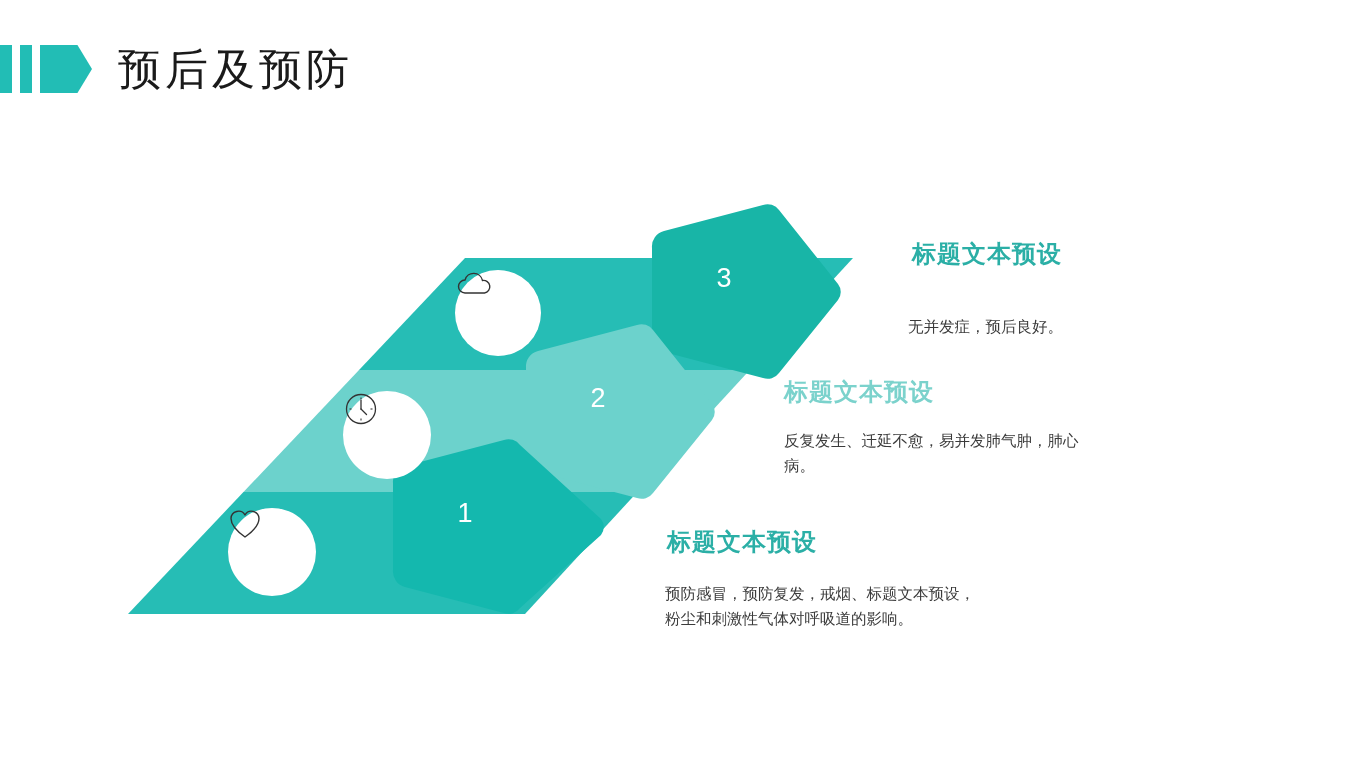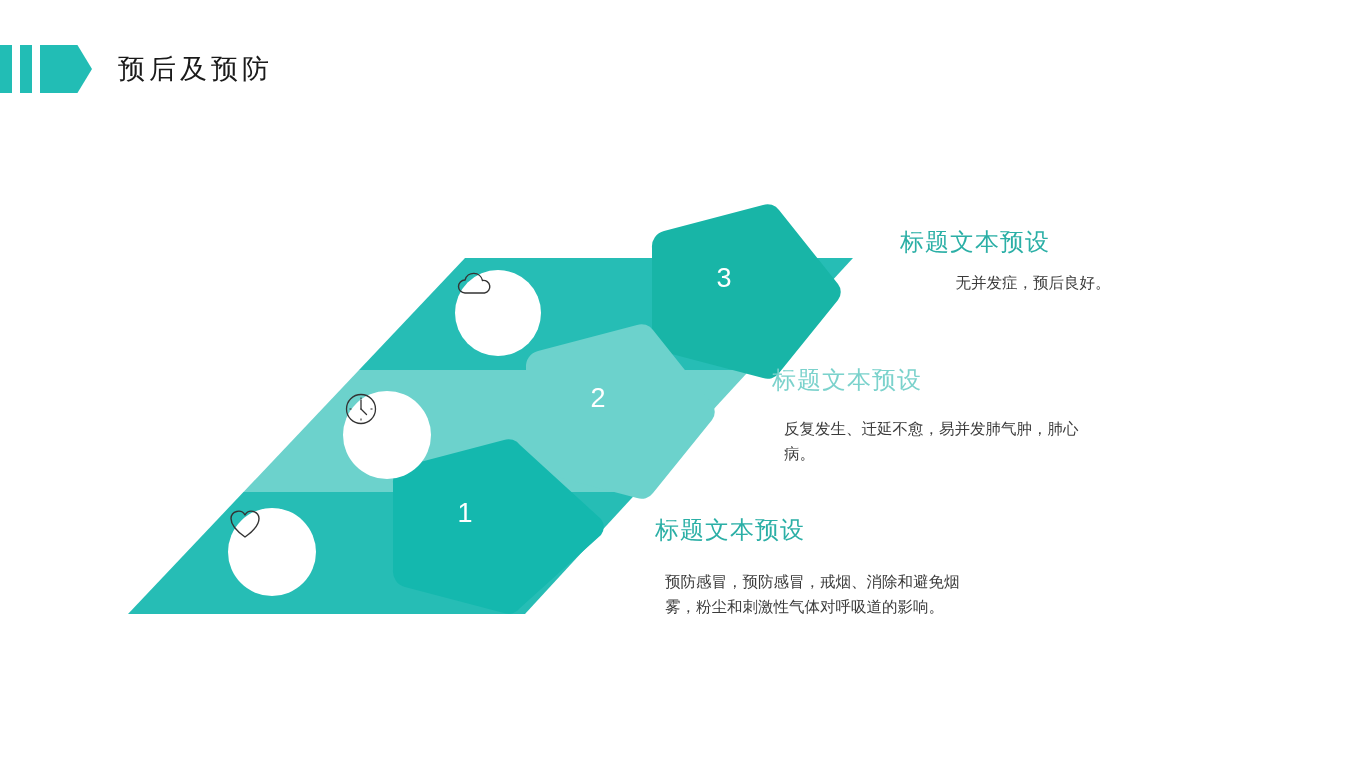--- a/index.html
+++ b/index.html
@@ -48,21 +48,21 @@
     height: 48px;
     background: #22bdb5;
     clip-path: polygon(0 0, 72% 0, 100% 50%, 72% 100%, 0 100%);
   }
   .page-title {
     position: absolute;
     left: 118px;
     top: 45px;
     height: 48px;
     line-height: 48px;
-    font-size: 27px;
+    font-size: 43px;
     color: #1a1a1a;
     letter-spacing: 4px;
     font-family: "Liberation Sans", sans-serif;
     white-space: nowrap;
   }
 
   
   .stage {
     position: absolute;
     left: 0;
@@ -101,37 +101,37 @@
   }
   .icon-circle.c1 { left: 228px; top: 508px; width: 88px; height: 88px; }
   .icon-circle.c2 { left: 343px; top: 391px; width: 88px; height: 88px; }
   .icon-circle.c3 { left: 455px; top: 270px; width: 86px; height: 86px; }
   .icon-circle svg { display: block; }
 
   
   .text-block { position: absolute; }
   .tb-heading {
     font-size: 24px;
-    font-weight: normal;
+    font-weight: bold;
     letter-spacing: 1px;
     font-family: "Liberation Sans", sans-serif;
     white-space: nowrap;
-    margin: 0;
+    margin: 12px;
   }
   .tb-body {
     font-size: 15.5px;
     line-height: 25px;
     color: #3b3b3b;
     font-family: "Liberation Serif", serif;
     margin: 0;
   }
 
   .text-block.t3 { left: 900px; top: 226px; width: 320px; }
   .text-block.t3 .tb-heading { color: #2bafa6; }
-  .text-block.t3 .tb-body { margin-top: 12px; padding-left: 8px; width: 250px; text-align: center; }
+  .text-block.t3 .tb-body { margin-top: 44px; padding-left: 8px; width: 250px; }
 
   .text-block.t2 { left: 772px; top: 364px; width: 360px; }
   .text-block.t2 .tb-heading { color: #7bd2cc; }
   .text-block.t2 .tb-body { margin-top: 20px; padding-left: 12px; width: 322px; }
 
   .text-block.t1 { left: 655px; top: 514px; width: 345px; }
   .text-block.t1 .tb-heading { color: #2bafa6; }
   .text-block.t1 .tb-body { margin-top: 23px; padding-left: 10px; width: 322px; }
 </style>
 </head>
@@ -238,16 +238,16 @@
     <div class="tb-body">无并发症，预后良好。</div>
   </div>
 
   <div class="text-block t2">
     <div class="tb-heading">标题文本预设</div>
     <div class="tb-body">反复发生、迁延不愈，易并发肺气肿，肺心病。</div>
   </div>
 
   <div class="text-block t1">
     <div class="tb-heading">标题文本预设</div>
-    <div class="tb-body">预防感冒，预防感冒，戒烟、消除和避免烟雾，粉尘和刺激性气体对呼吸道的影响。</div>
+    <div class="tb-body">预防感冒，预防复发，戒烟、标题文本预设，粉尘和刺激性气体对呼吸道的影响。</div>
   </div>
 
 </div>
 
 </body></html>

